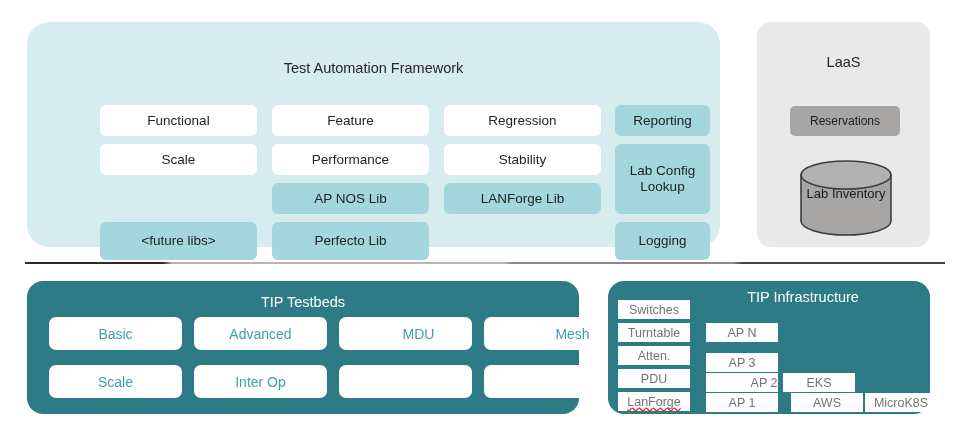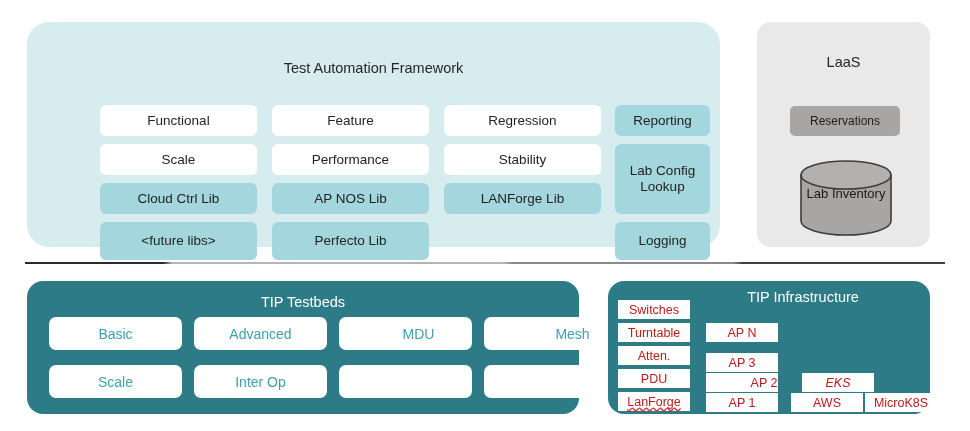--- a/index.html
+++ b/index.html
@@ -201,21 +201,21 @@
     color: #ffffff;
   }
   .infra-box {
     position: absolute;
     box-sizing: border-box;
     background: #ffffff;
     display: flex;
     align-items: center;
     justify-content: center;
     font-size: 12.5px;
-    color: #b91c1c;
+    color: #737373;
     height: 19px;
     white-space: nowrap;
   }
   .misspelled {
     text-decoration: underline wavy #ee2222;
     text-decoration-skip-ink: none;
     text-underline-offset: 1px;
   }
 </style>
 </head>
@@ -229,21 +229,20 @@
     <div class="taf-box white c1 r1">Functional</div>
     <div class="taf-box white c2 r1">Feature</div>
     <div class="taf-box white c3 r1">Regression</div>
     <div class="taf-box teal c4 r1">Reporting</div>
 
     <div class="taf-box white c1 r2">Scale</div>
     <div class="taf-box white c2 r2">Performance</div>
     <div class="taf-box white c3 r2">Stability</div>
     <div class="taf-box teal c4" id="lab-config-lookup">Lab Config Lookup</div>
 
-    <div class="taf-box teal c1 r3">Cloud Ctrl Lib</div>
     <div class="taf-box teal c2 r3">AP NOS Lib</div>
     <div class="taf-box teal c3 r3">LANForge Lib</div>
 
     <div class="taf-box teal c1 r4">&lt;future libs&gt;</div>
     <div class="taf-box teal c2 r4">Perfecto Lib</div>
     <div class="taf-box teal c4 r4">Logging</div>
   </div>
 
   <div class="panel" id="laas-panel">
     <div id="laas-title">LaaS</div>
@@ -283,19 +282,19 @@
     <div class="infra-box" style="left:10px; top:88px;  width:72px;">PDU</div>
     <div class="infra-box" style="left:10px; top:111px; width:72px;">
         <span class="misspelled">LanForge</span>
       </div>
 
     <div class="infra-box" style="left:98px;  top:42px;  width:72px;">AP N</div>
     <div class="infra-box" style="left:98px;  top:72px;  width:72px;">AP 3</div>
     <div class="infra-box" style="left:98px;  top:92px;  width:72px;padding-left:44px;">AP 2</div>
     <div class="infra-box" style="left:98px;  top:112px; width:72px;">AP 1</div>
 
-    <div class="infra-box" style="left:194px; top:92px;  width:72px;font-style:italic;">EKS</div>
+    <div class="infra-box" style="left:175px; top:92px;  width:72px;">EKS</div>
     <div class="infra-box" style="left:183px; top:112px; width:72px;">AWS</div>
   </div>
 
   <div class="infra-box" style="position:absolute; left:865px; top:393px; width:72px;">MicroK8S</div>
 
 </div>
 
 </body></html>

